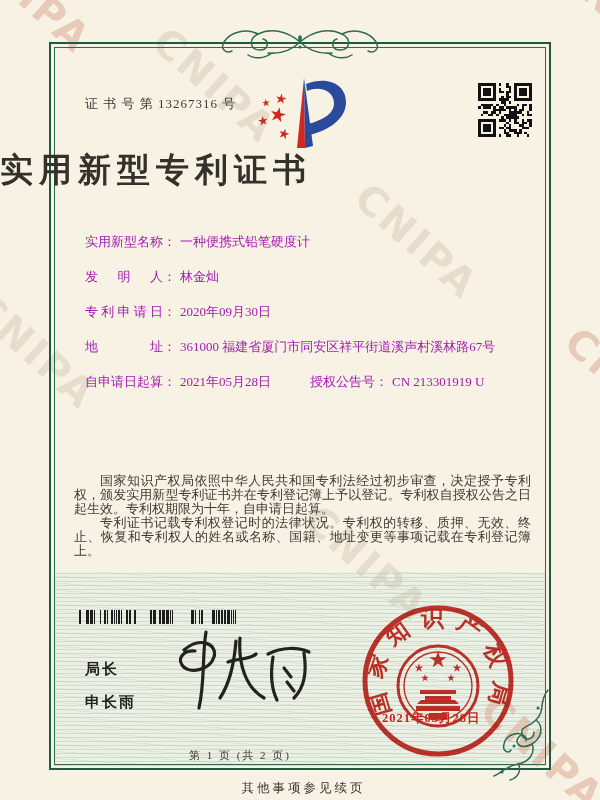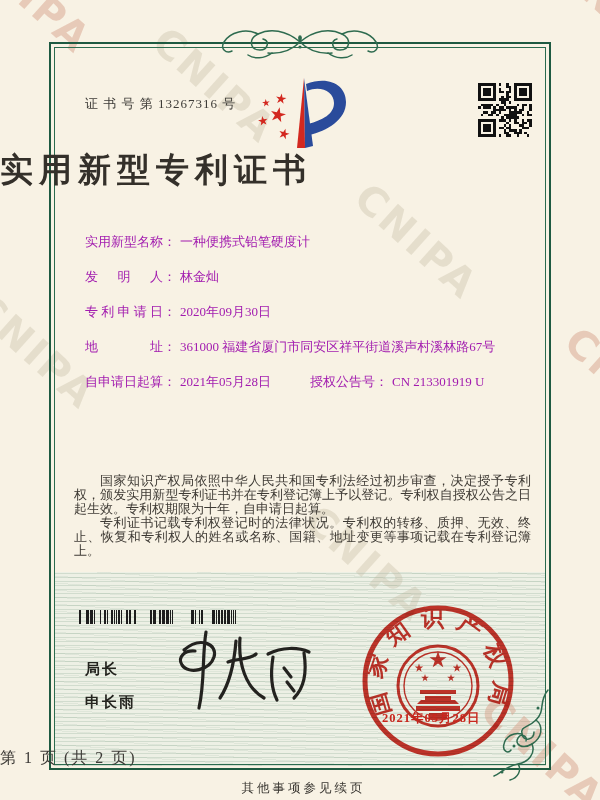--- a/index.html
+++ b/index.html
@@ -54,22 +54,22 @@
             font-family:"Liberation Sans", sans-serif; font-size:15px; font-weight:600;
             color:#24241f; letter-spacing:2px; }
   .signer .name { margin-top:14px; }
   .signature { position:absolute; left:172px; top:626px; z-index:3; }
 
   .seal { position:absolute; left:359px; top:602px; z-index:3; opacity:.93;
           mix-blend-mode:multiply; }
   .seal-date { position:absolute; left:382px; top:710px; z-index:4; font-size:12.5px;
                font-weight:700; color:#c8261d; letter-spacing:1px; white-space:nowrap; }
 
-  .page-info { position:absolute; left:0; top:748px; width:480px; z-index:2;
-               font-size:16px; color:#3c3a36; letter-spacing:2px; }
+  .page-info { position:absolute; left:0; top:748px; width:480px; text-align:center; z-index:2;
+               font-size:11px; color:#3c3a36; letter-spacing:2px; }
   .cont-note { position:absolute; left:0; top:780px; width:590px; text-align:center; z-index:2;
                font-size:12.5px; color:#37342f; letter-spacing:3px;padding-left:17px; }
 
   .ornament-top { position:absolute; left:212px; top:24px; z-index:2; }
   .ornament-corner { position:absolute; left:492px; top:688px; z-index:2; }
 
   svg { display:block; }
 </style>
 </head>
 <body>

